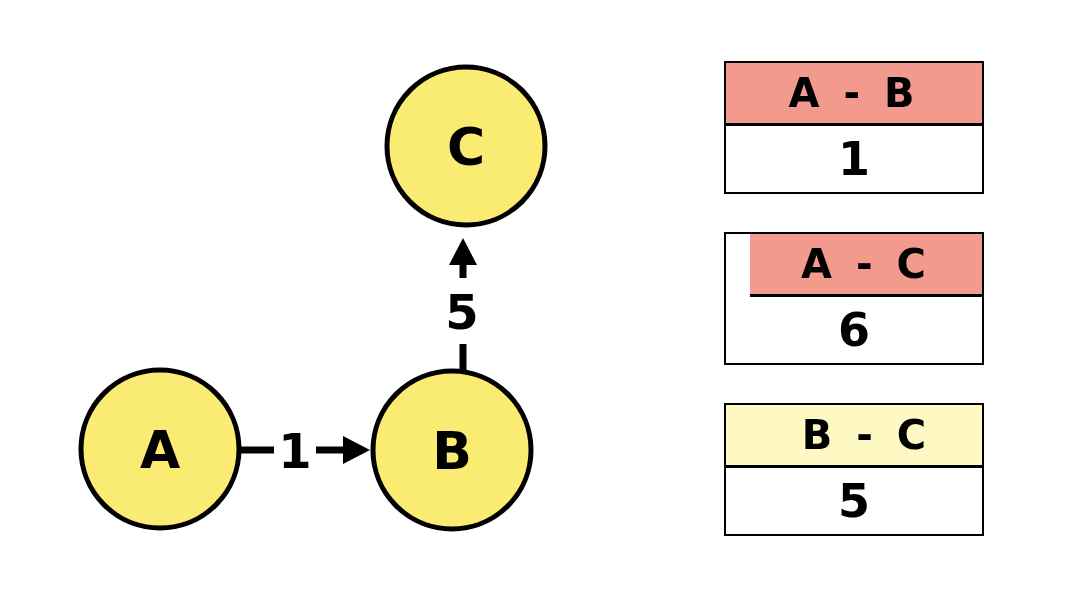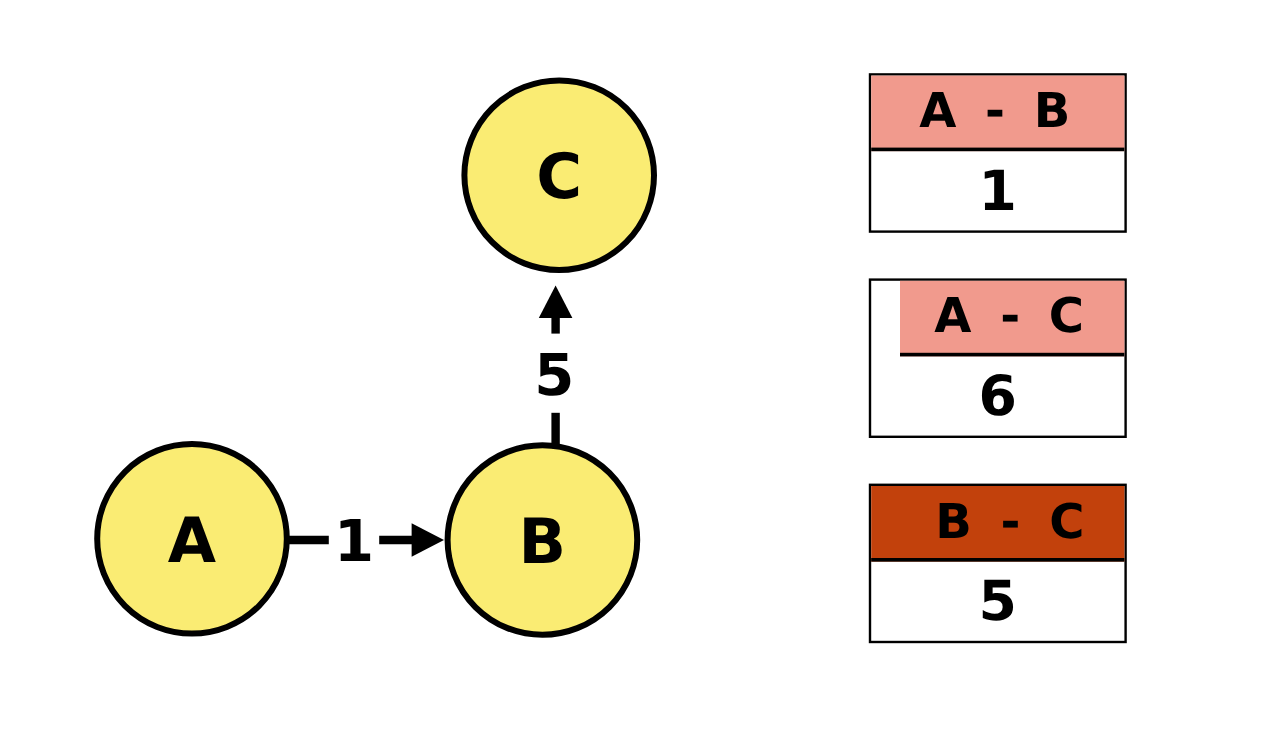--- a/index.html
+++ b/index.html
@@ -27,21 +27,21 @@
   }
   .edge-label {
     font-family: "DejaVu Sans", "Liberation Sans", sans-serif;
     font-size: 48px;
     font-weight: 700;
     fill: #000000;
   }
   .wtable {
     position: absolute;
     left: 724px;
-    width: 215px;
+    width: 260px;
     box-sizing: border-box;
     border: 2px solid #000000;
     background: #ffffff;
   }
   .wtable .hdr {
     height: 63px;
     box-sizing: border-box;
     border-bottom: 3px solid #000000;
     display: flex;
     align-items: center;
@@ -105,17 +105,17 @@
     <div class="hdr" style="background-color: rgb(241, 154, 141);">A - B</div>
     <div class="val">1</div>
   </div>
 
   <div class="wtable t2">
     <div class="hdr" style="background-color: rgb(241, 154, 141); margin-left: 24px;">A - C</div>
     <div class="val">6</div>
   </div>
 
   <div class="wtable t3">
-    <div class="hdr" style="background-color: #c2410c; padding-left: 25px;">B - C</div>
+    <div class="hdr" style="background-color: #fef9c3; padding-left: 25px;">B - C</div>
     <div class="val">5</div>
   </div>
 
 </div>
 
 </body></html>

